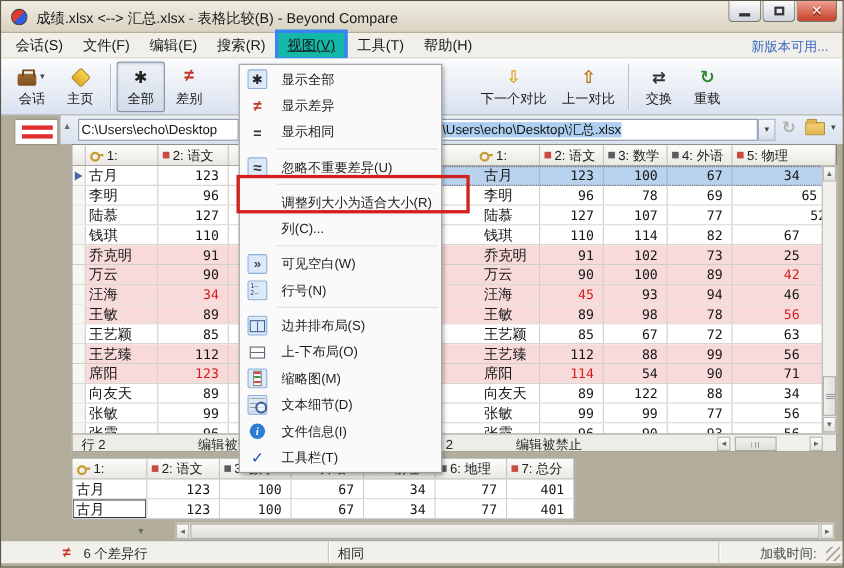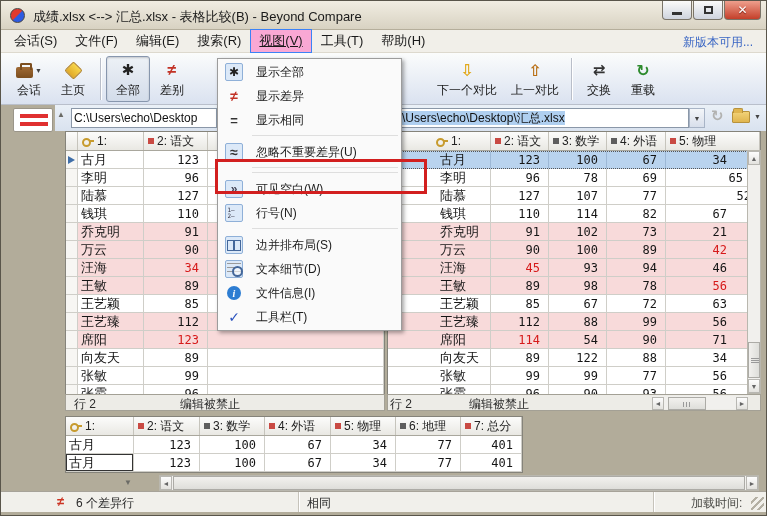--- a/index.html
+++ b/index.html
@@ -19,21 +19,21 @@
   .winbtn.max  { left:692px; width:30px; background:linear-gradient(#fbfbfa,#cfd4de); }
   .winbtn.close{ left:723px; width:37px; background:linear-gradient(#ee9f8d,#c43f2a); }
   .glyph-min { width:10px; height:3px; background:#333; margin-top:6px; }
   .glyph-max { width:9px; height:8px; border:2px solid #333; }
   .glyph-close { color:#fff; font-size:12px; font-weight:bold; text-shadow:0 1px 1px #7c1d10; }
 
   
   .menubar { position:absolute; left:0; top:29px; width:100%; height:23px; background:#f1efe9;
              border-bottom:1px solid #ddd9ce; display:flex; align-items:center; padding-left:4px; }
   .mb-item { font-size:13px; color:#1a1a1a; padding:3px 9px; }
-  .mb-item.active { border:1px solid #3b82f6; background:#f9a8d4; padding:2px 8px;text-decoration:underline; }
+  .mb-item.active { border:3px solid #3b82f6; background:#14b8a6; padding:2px 8px;text-decoration:underline; }
   .update-link { position:absolute; left:682px; top:33px; color:#3a66c4; font-size:12px; text-decoration:none; }
 
   
   .toolbar { position:absolute; left:0; top:52px; width:100%; height:52px;
              background:linear-gradient(#fbfcfc,#dae2f0); border-bottom:1px solid #b9bfcb;
              display:flex; align-items:flex-start; padding:3px 0 0 6px; }
   .tbtn { min-width:44px; height:46px; display:flex; flex-direction:column; align-items:center;
           justify-content:space-between; padding:3px 6px 2px; border:1px solid transparent; }
   .tbtn.pressed { border:1px solid #8796ad; border-radius:3px;
                   background:linear-gradient(#edf1f6,#d3dcea); box-shadow:inset 0 1px 2px rgba(0,0,0,.18); }
@@ -434,21 +434,21 @@
           <div class="cell num" style="width: 58px;">110</div>
           <div class="cell num" style="width: 58px;">114</div>
           <div class="cell num" style="width: 59px;">82</div>
           <div class="cell num" style="flex: 1 1 0%; padding-right: 32px;">67</div>
         </div>
         <div class="grow">
           <div class="cell name diff" style="width: 103px; padding-left: 52px;">乔克明</div>
           <div class="cell num diff" style="width: 58px;">91</div>
           <div class="cell num diff" style="width: 58px;">102</div>
           <div class="cell num diff" style="width: 59px;">73</div>
-          <div class="cell num diff" style="flex: 1 1 0%; padding-right: 32px;">21</div>
+          <div class="cell num diff" style="flex: 1 1 0%; padding-right: 32px;">25</div>
         </div>
         <div class="grow">
           <div class="cell name diff" style="width: 103px; padding-left: 52px;">万云</div>
           <div class="cell num diff" style="width: 58px;">90</div>
           <div class="cell num diff" style="width: 58px;">100</div>
           <div class="cell num diff" style="width: 59px;">89</div>
           <div class="cell num diff redtext" style="flex: 1 1 0%; padding-right: 32px;">42</div>
         </div>
         <div class="grow">
           <div class="cell name diff" style="width: 103px; padding-left: 52px;">汪海</div>
@@ -620,20 +620,28 @@
       <div class="msep"></div>
       <div class="mitem">
         <span class="mgutter">
           <span class="ibox">
             <span class="mi-approx">≈</span>
           </span>
         </span>
         <span class="mlabel">忽略不重要差异(U)</span>
       </div>
       <div class="msep"></div>
+      <div class="mitem">
+        <span class="mgutter"></span>
+        <span class="mlabel">调整列大小为适合大小(R)</span>
+      </div>
+      <div class="mitem">
+        <span class="mgutter"></span>
+        <span class="mlabel">列(C)...</span>
+      </div>
       <div class="msep"></div>
       <div class="mitem">
         <span class="mgutter">
           <span class="ibox">
             <span class="mi-whitespace">»</span>
           </span>
         </span>
         <span class="mlabel">可见空白(W)</span>
       </div>
       <div class="mitem">
@@ -649,20 +657,34 @@
       <div class="mitem">
         <span class="mgutter">
           <span class="ibox">
             <span class="mi-layout-side"></span>
           </span>
         </span>
         <span class="mlabel">边并排布局(S)</span>
       </div>
       <div class="mitem">
         <span class="mgutter">
+          <span class="mi-layout-stack"></span>
+        </span>
+        <span class="mlabel">上-下布局(O)</span>
+      </div>
+      <div class="mitem">
+        <span class="mgutter">
+          <span class="ibox">
+            <span class="mi-thumbnail"></span>
+          </span>
+        </span>
+        <span class="mlabel">缩略图(M)</span>
+      </div>
+      <div class="mitem">
+        <span class="mgutter">
           <span class="ibox">
             <span class="mi-text-details"></span>
           </span>
         </span>
         <span class="mlabel">文本细节(D)</span>
       </div>
       <div class="mitem">
         <span class="mgutter">
           <span class="mi-info">i</span>
         </span>

